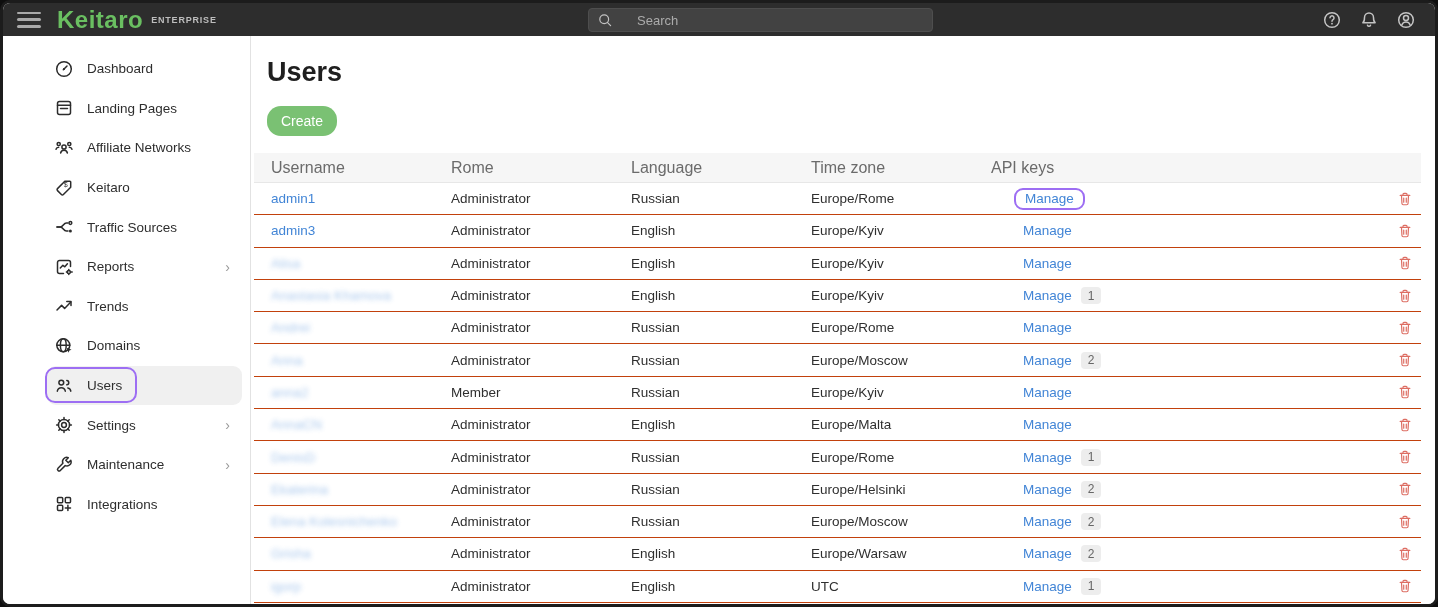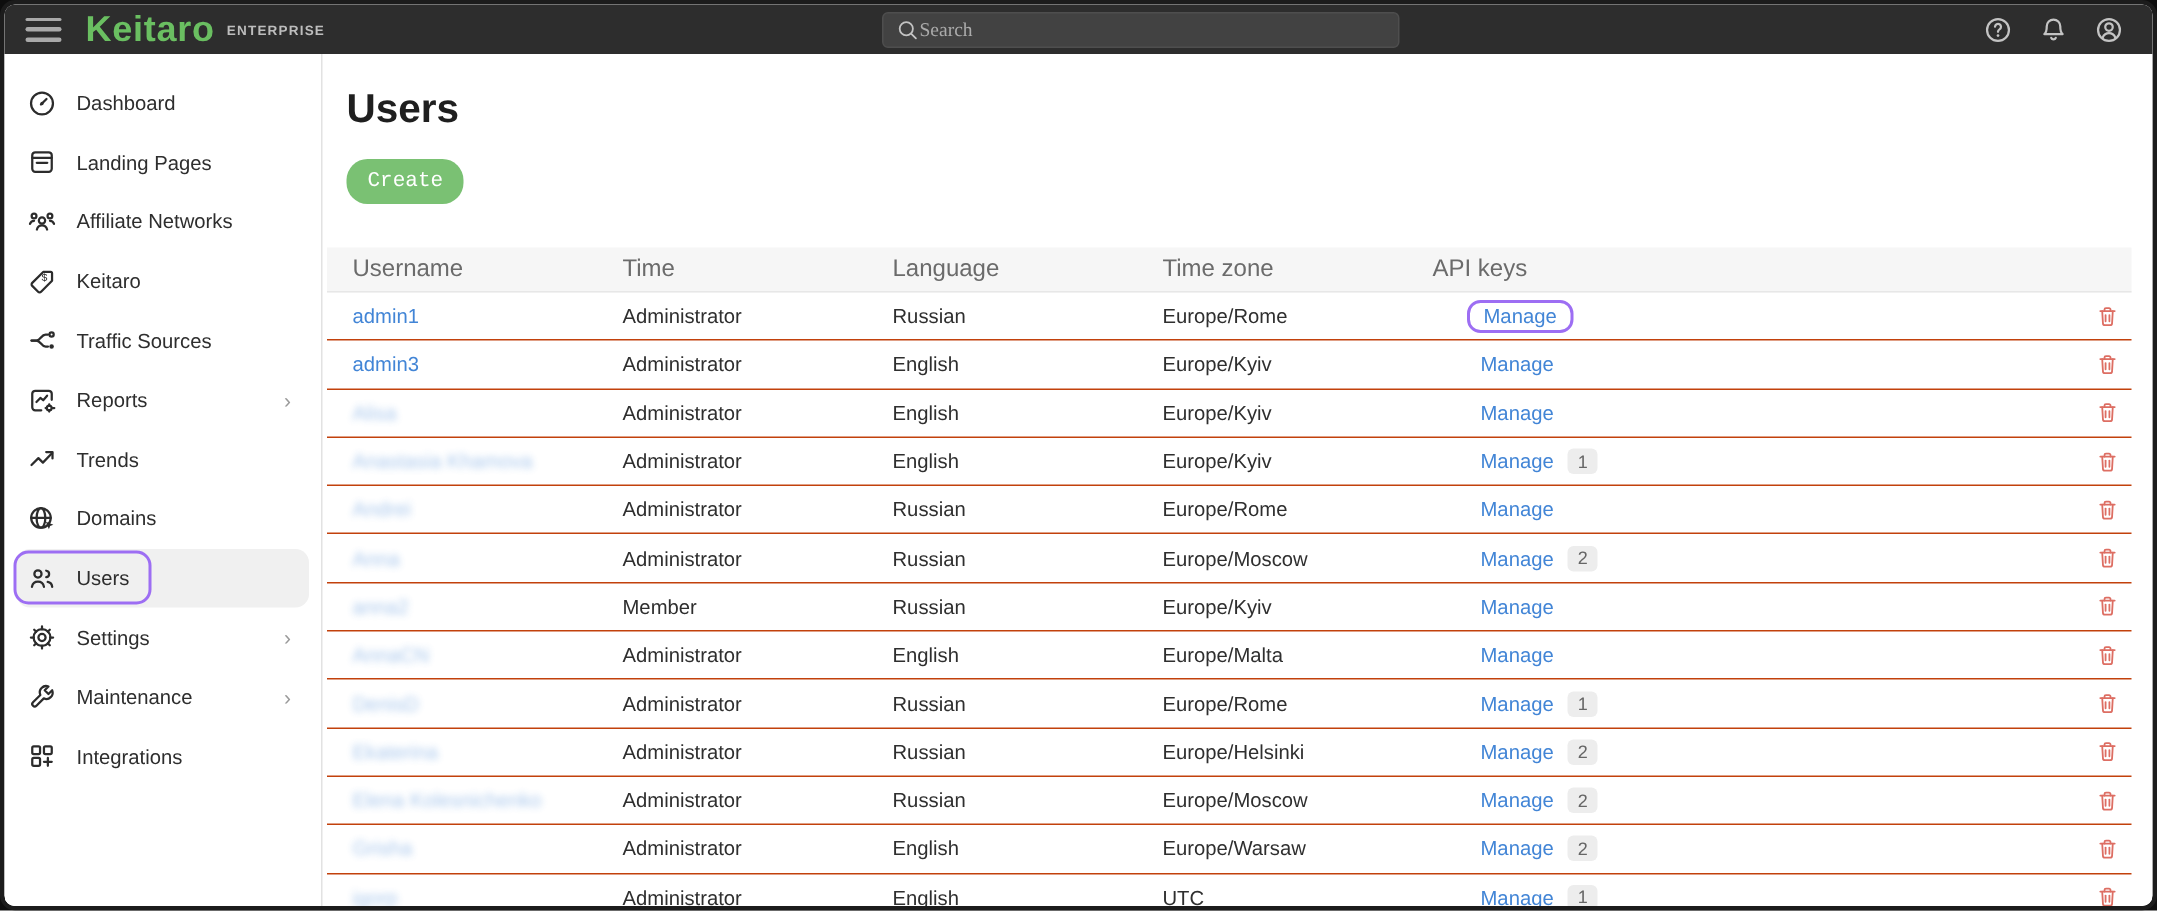--- a/index.html
+++ b/index.html
@@ -15,49 +15,49 @@
   .menu-btn { width:24px; height:16px; margin-left:14px; display:flex; flex-direction:column;
               justify-content:space-between; cursor:pointer; }
   .menu-btn span { display:block; height:2.5px; background:#a9a9a9; border-radius:2px; }
   .brand { margin-left:16px; font-size:24px; font-weight:bold; letter-spacing:.5px; line-height:1; }
   .brand-suffix { margin-left:8px; font-size:9px; color:#bdbdbd; letter-spacing:.8px; font-weight:bold; }
   .searchbox { position:absolute; left:585px; top:5px; width:345px; height:24px;
                background:#424242; border:1px solid #4e4e4e; border-radius:4px;
                display:flex; align-items:center; padding:0 8px; }
   .searchbox svg { flex:0 0 auto; }
   .searchbox input { background:transparent; border:none; outline:none; color:#ddd;
-                     font-size:13px; margin-left:0; width:100%;
-                     font-family:Liberation Serif, serif; }
+                     font-size:13px; margin-left:24px; width:100%;
+                     font-family:Liberation Sans, sans-serif; }
   .searchbox input::placeholder { color:#ababab; }
   .topbar-icons { position:absolute; right:18px; top:0; height:33px; display:flex;
                   align-items:center; gap:15px; }
   .tb-icon { width:22px; height:22px; cursor:pointer; display:flex; align-items:center; justify-content:center; }
 
   
-  .page { flex:1; display:flex; min-height:0; background:#fff; }
+  .page { flex:1; display:flex; min-height:0; background:#fff;padding-left:36px; }
   .sidebar { width:212px; flex:0 0 212px; border-right:1px solid #e2e2e2;
              padding-top:13px; background:#fff; }
   .s-item { height:39.6px; display:flex; align-items:center; position:relative;
             margin:0 8px; border-radius:9px; cursor:pointer; }
   .s-item.selected { background:#f0f0f0; }
   .s-icon { width:20px; height:20px; margin-left:7px; flex:0 0 20px; display:flex;
             align-items:center; justify-content:center; }
   .s-label { margin-left:13px; font-size:13.5px; color:#2e2e2e; }
   .s-chevron { display:none; margin-left:auto; margin-right:12px; color:#9a9a9a;
                font-size:14px; line-height:1; }
   .purple-box { position:absolute; border:2.5px solid #9d6ef3; border-radius:10px;
                 pointer-events:none; }
   .purple-box.side { left:-2px; top:1px; width:92px; height:36px; }
 
   
   .main { flex:1; padding:0 14px 0 3px; min-width:0; }
   .page-title { font-size:27px; font-weight:bold; color:#1f1f1f; margin:21px 0 0 13px; }
-  .create-btn { display:inline-block; margin:18px 0 12px 13px; background:#7ac173; color:#fff;
+  .create-btn { display:inline-block; margin:18px 0 0 13px; background:#7ac173; color:#fff;
                 border:none; border-radius:14px; padding:7px 14px; font-size:14px;
-                cursor:pointer; font-family:Liberation Mono, monospace; }
+                cursor:pointer; font-family:Liberation Sans, sans-serif; }
 
   .table { margin-top:17px; font-size:13.5px; }
   .t-head, .t-row { display:grid;
       grid-template-columns:180px 180px 180px 180px 1fr 40px;
       align-items:center; padding-left:17px; }
   .t-head { height:30px; background:#f6f6f6; color:#6b6b6b; font-size:16px;
             border-bottom:1px solid #e7e7e7; }
   .t-row { height:32.3px; border-bottom:1px solid #c2410c; color:#2f2f2f; }
   .u-link { color:#4285d6; text-decoration:none; cursor:pointer; }
   .u-link.redacted { filter:blur(2.5px); opacity:.45; pointer-events:none; }
@@ -263,21 +263,21 @@
   </div>
       </div>
 
     <div class="main">
       <div class="page-title">Users</div>
       <button class="create-btn">Create</button>
 
       <div class="table">
         <div class="t-head">
           <div>Username</div>
-          <div>Time</div>
+          <div>Rome</div>
           <div>Language</div>
           <div>Time zone</div>
           <div>API keys</div>
           <div></div>
         </div>
         <div id="table-body">
             <div class="t-row">
     <div><a class="u-link">admin1</a></div>
     <div>Administrator</div>
     <div>Russian</div>

